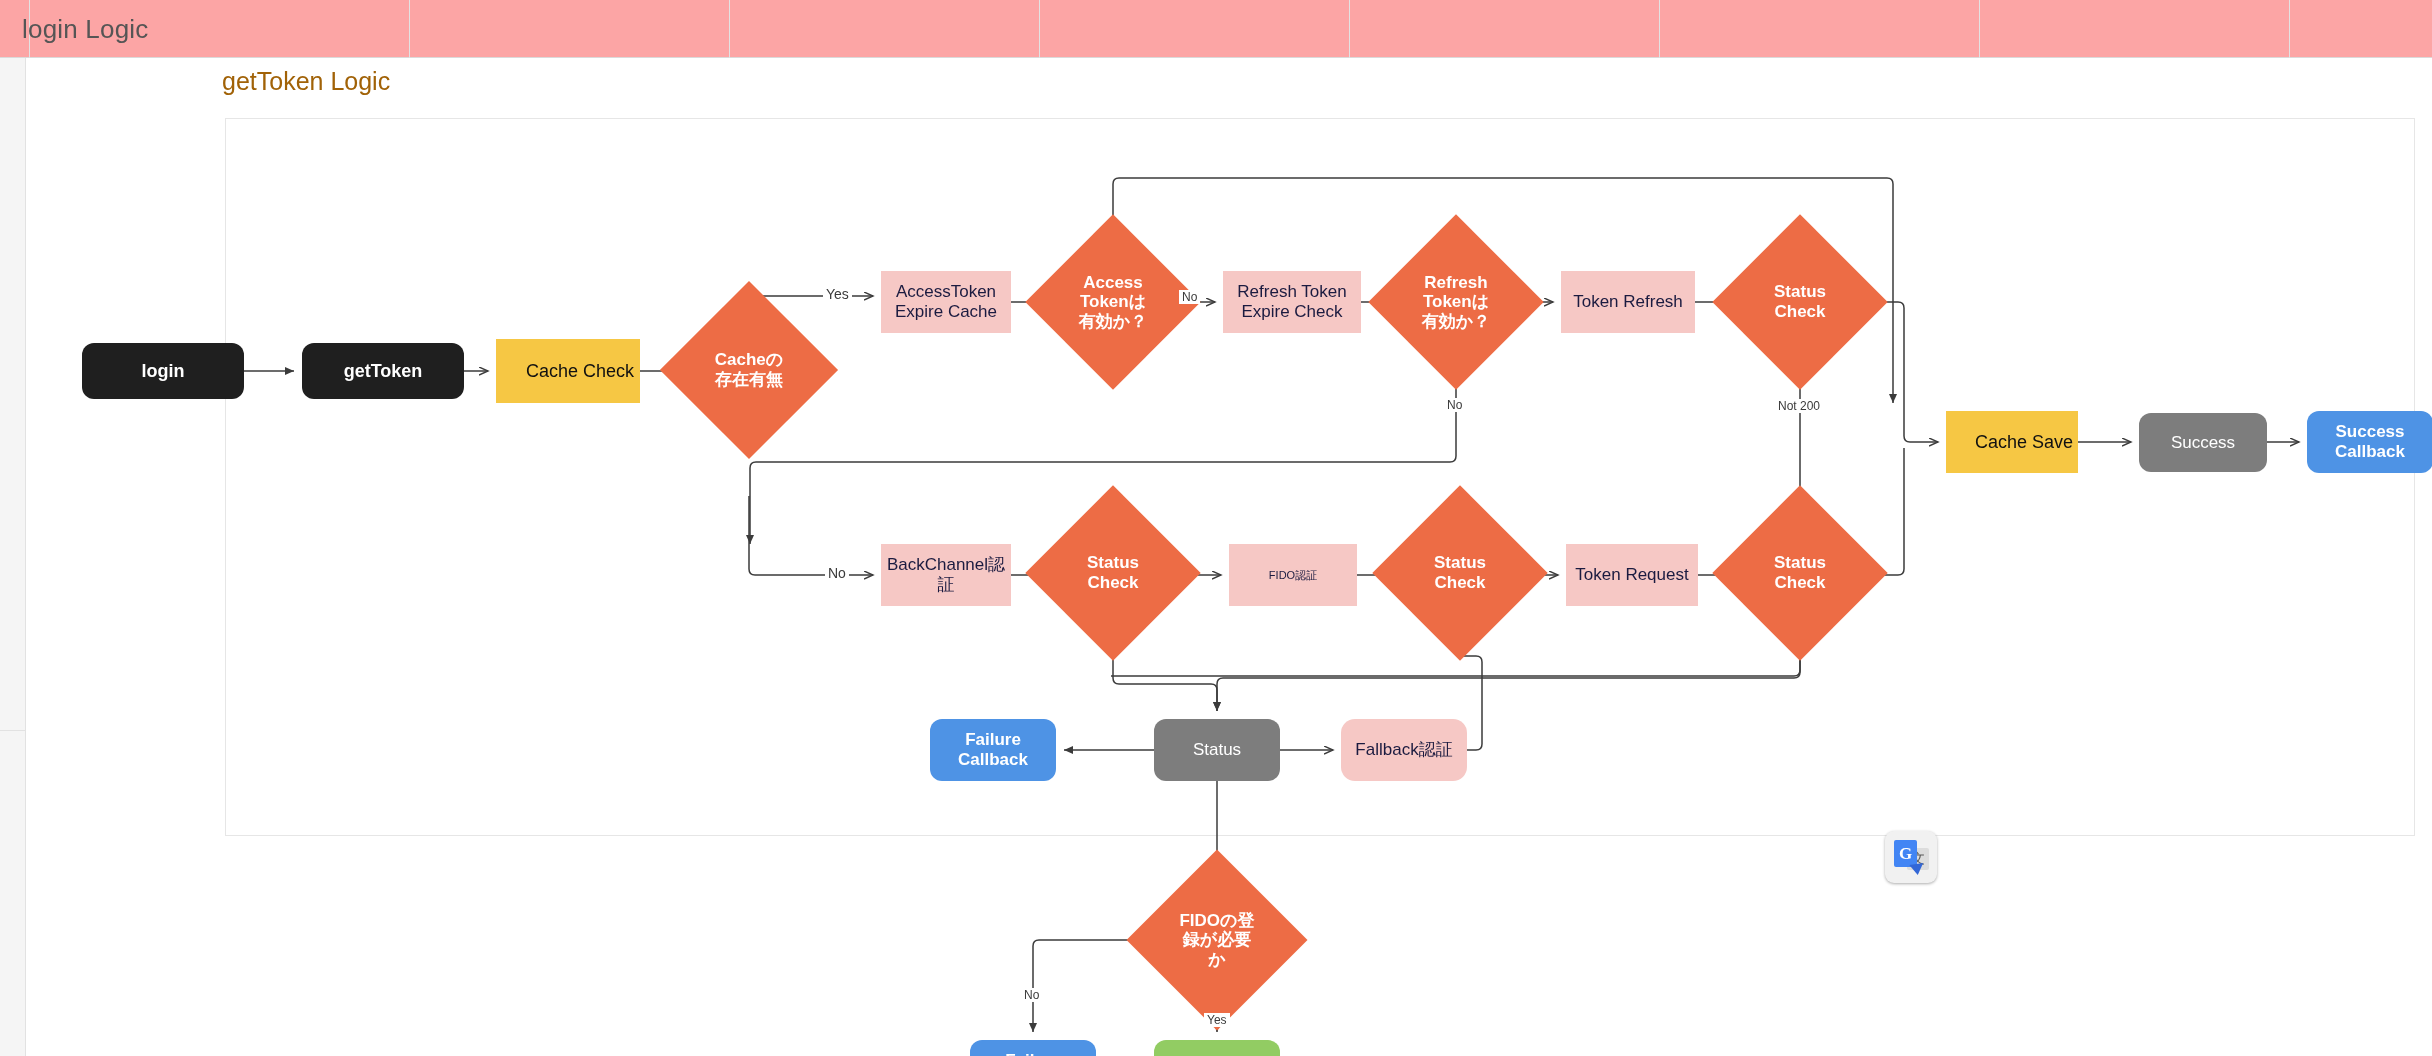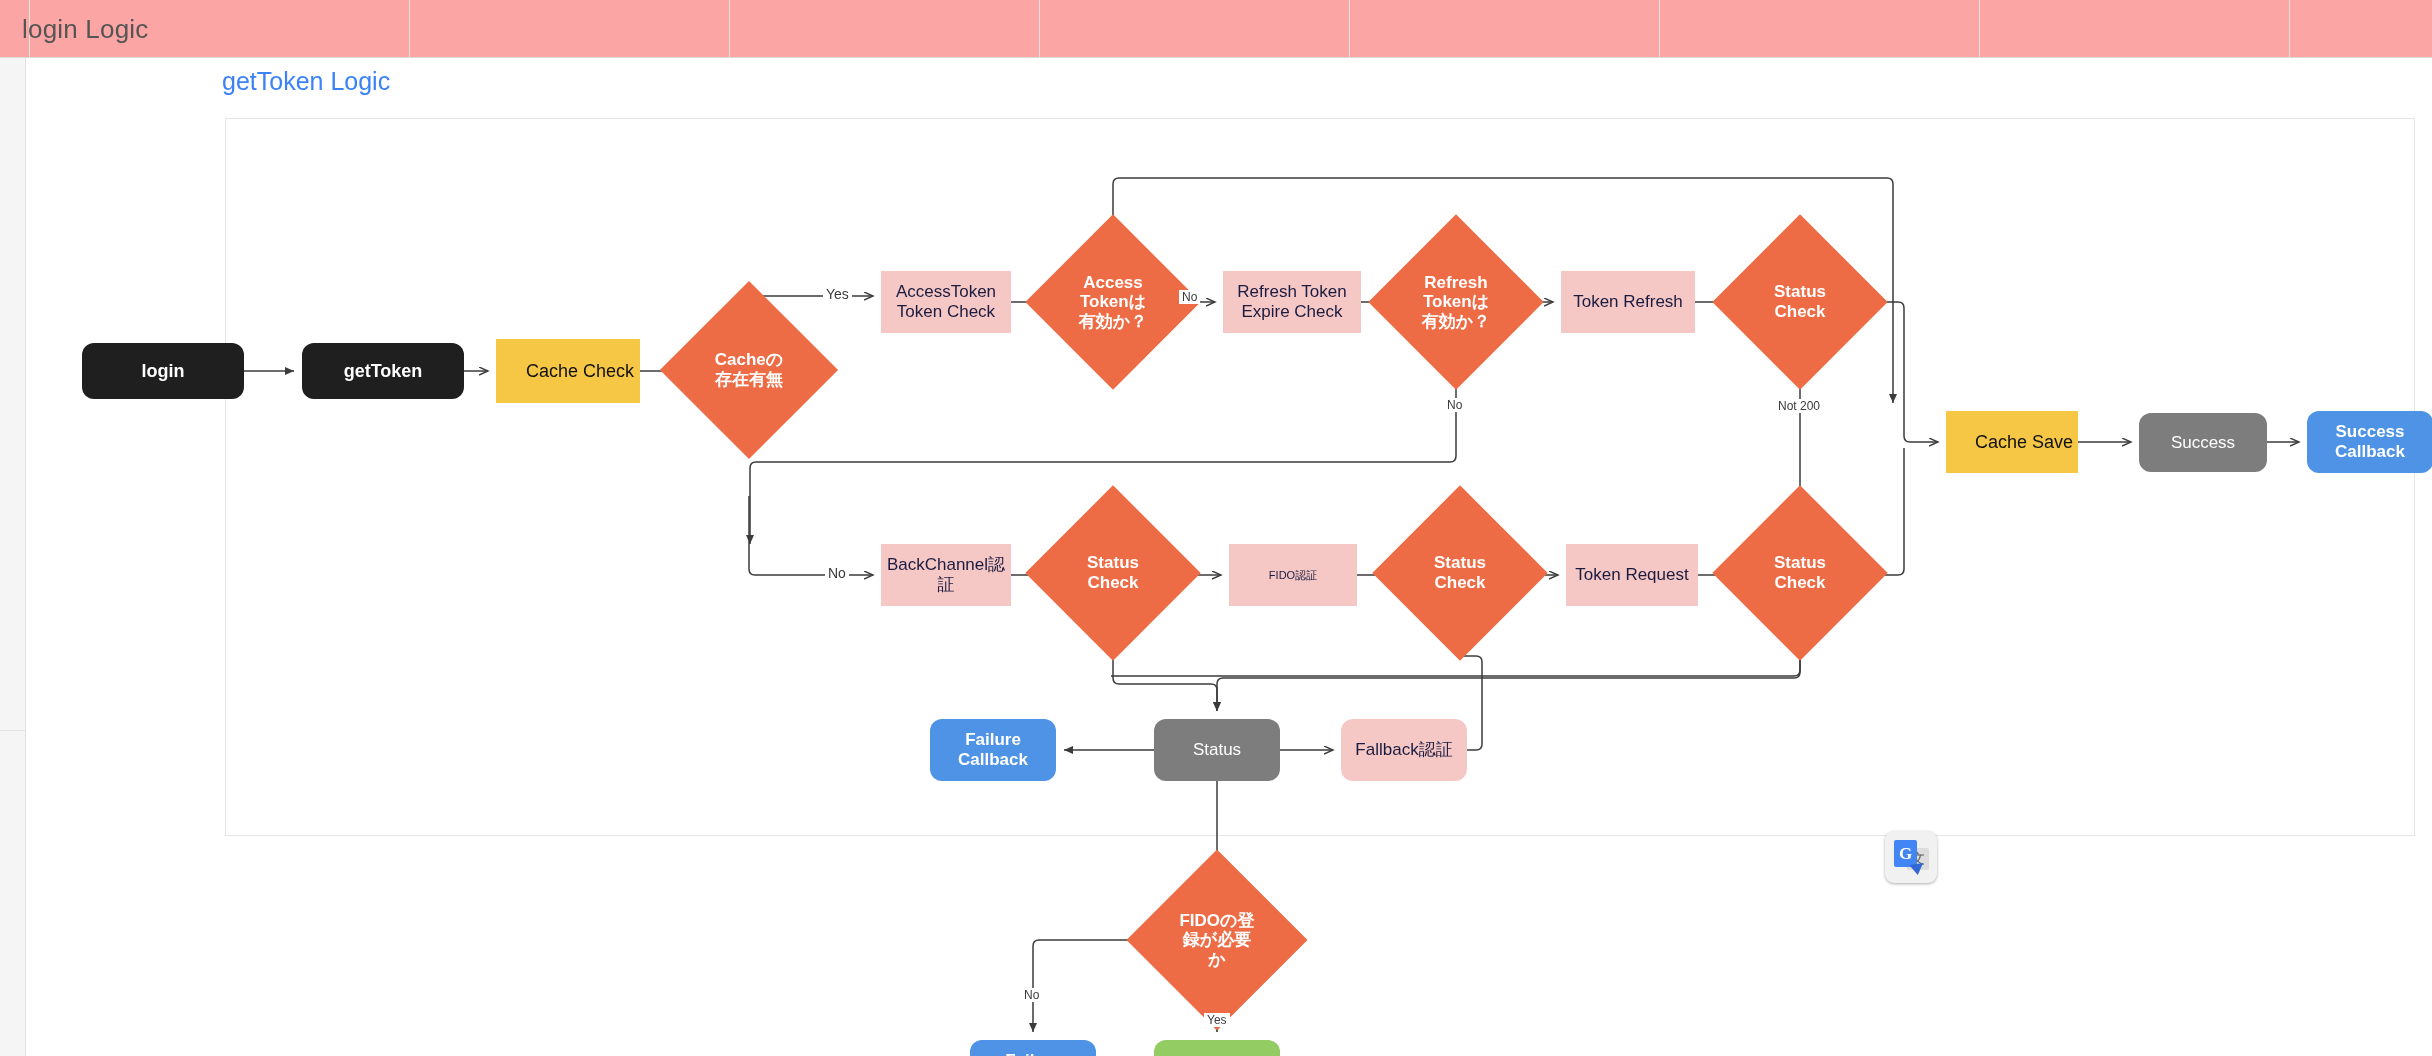--- a/index.html
+++ b/index.html
@@ -11,21 +11,21 @@
   #header-title{position:absolute;left:22px;top:14px;font-size:26px;color:#555;letter-spacing:.2px;white-space:nowrap;}
 
   
   #left-gutter{position:absolute;left:0;top:58px;width:26px;height:998px;background:#f5f5f5;border-right:1px solid #e2e2e2;box-sizing:border-box;}
   #gutter-line-1{position:absolute;left:0;top:672px;width:26px;height:1px;background:#e2e2e2;}
 
   
   #canvas{position:absolute;left:26px;top:58px;width:2406px;height:998px;background:#fff;overflow:hidden;}
 
   
-  #group-title{position:absolute;left:196px;top:9px;font-size:25px;color:#3b82f6;white-space:nowrap;}
+  #group-title{position:absolute;left:196px;top:9px;font-size:25px;color:#a16207;white-space:nowrap;}
   #group-frame{position:absolute;left:199px;top:60px;width:2190px;height:718px;border:1px solid #e6e6e6;box-sizing:border-box;background:transparent;}
 
   svg#wires{position:absolute;left:0;top:0;width:2406px;height:998px;pointer-events:none;}
 
   
   .node{position:absolute;display:flex;align-items:center;justify-content:center;text-align:center;box-sizing:border-box;line-height:1.15;}
   .rect{border-radius:0;}
   .round{border-radius:12px;}
   .pink{background:#f6c8c5;color:#1b1b40;}
   .yellow{background:#f6c744;color:#111;padding-left:24px;}
@@ -156,21 +156,21 @@
   </div>
 
   <div class="node diamond" style="left:660px;top:249px;width:126px;height:126px;font-size:17px;">
     <div class="dshape"></div>
     <div class="dtext" style="white-space:pre-line;">Cacheの
 存在有無</div>
   </div>
 
   <div class="node rect pink" style="left:855px;top:213px;width:130px;height:62px;font-size:17px;">
     <span style="white-space:pre-line;">AccessToken
-Token Check</span>
+Expire Cache</span>
   </div>
 
   <div class="node diamond" style="left:1025px;top:182px;width:124px;height:124px;font-size:17px;">
     <div class="dshape"></div>
     <div class="dtext" style="white-space:pre-line;">Access
 Tokenは
 有効か？</div>
   </div>
 
   <div class="node rect pink" style="left:1197px;top:213px;width:138px;height:62px;font-size:17px;">
@@ -240,21 +240,21 @@
 
   <div class="node round blue" style="left:904px;top:661px;width:126px;height:62px;font-size:17px;">
     <span style="white-space:pre-line;">Failure
 Callback</span>
   </div>
 
   <div class="node round grey" style="left:1128px;top:661px;width:126px;height:62px;font-size:17px;">
     <span>Status</span>
   </div>
 
-  <div class="node round pink" style="left:1315px;top:661px;width:126px;height:62px;font-size:17px;">
+  <div class="node round pink" style="left:1315px;top:661px;width:126px;height:62px;font-size:17px;border-radius:14px;">
     <span>Fallback認証</span>
   </div>
 
   <div class="node diamond" style="left:1127px;top:818px;width:128px;height:128px;font-size:17px;">
     <div class="dshape"></div>
     <div class="dtext" style="white-space:pre-line;">FIDOの登
 録が必要
 か</div>
   </div>
 

